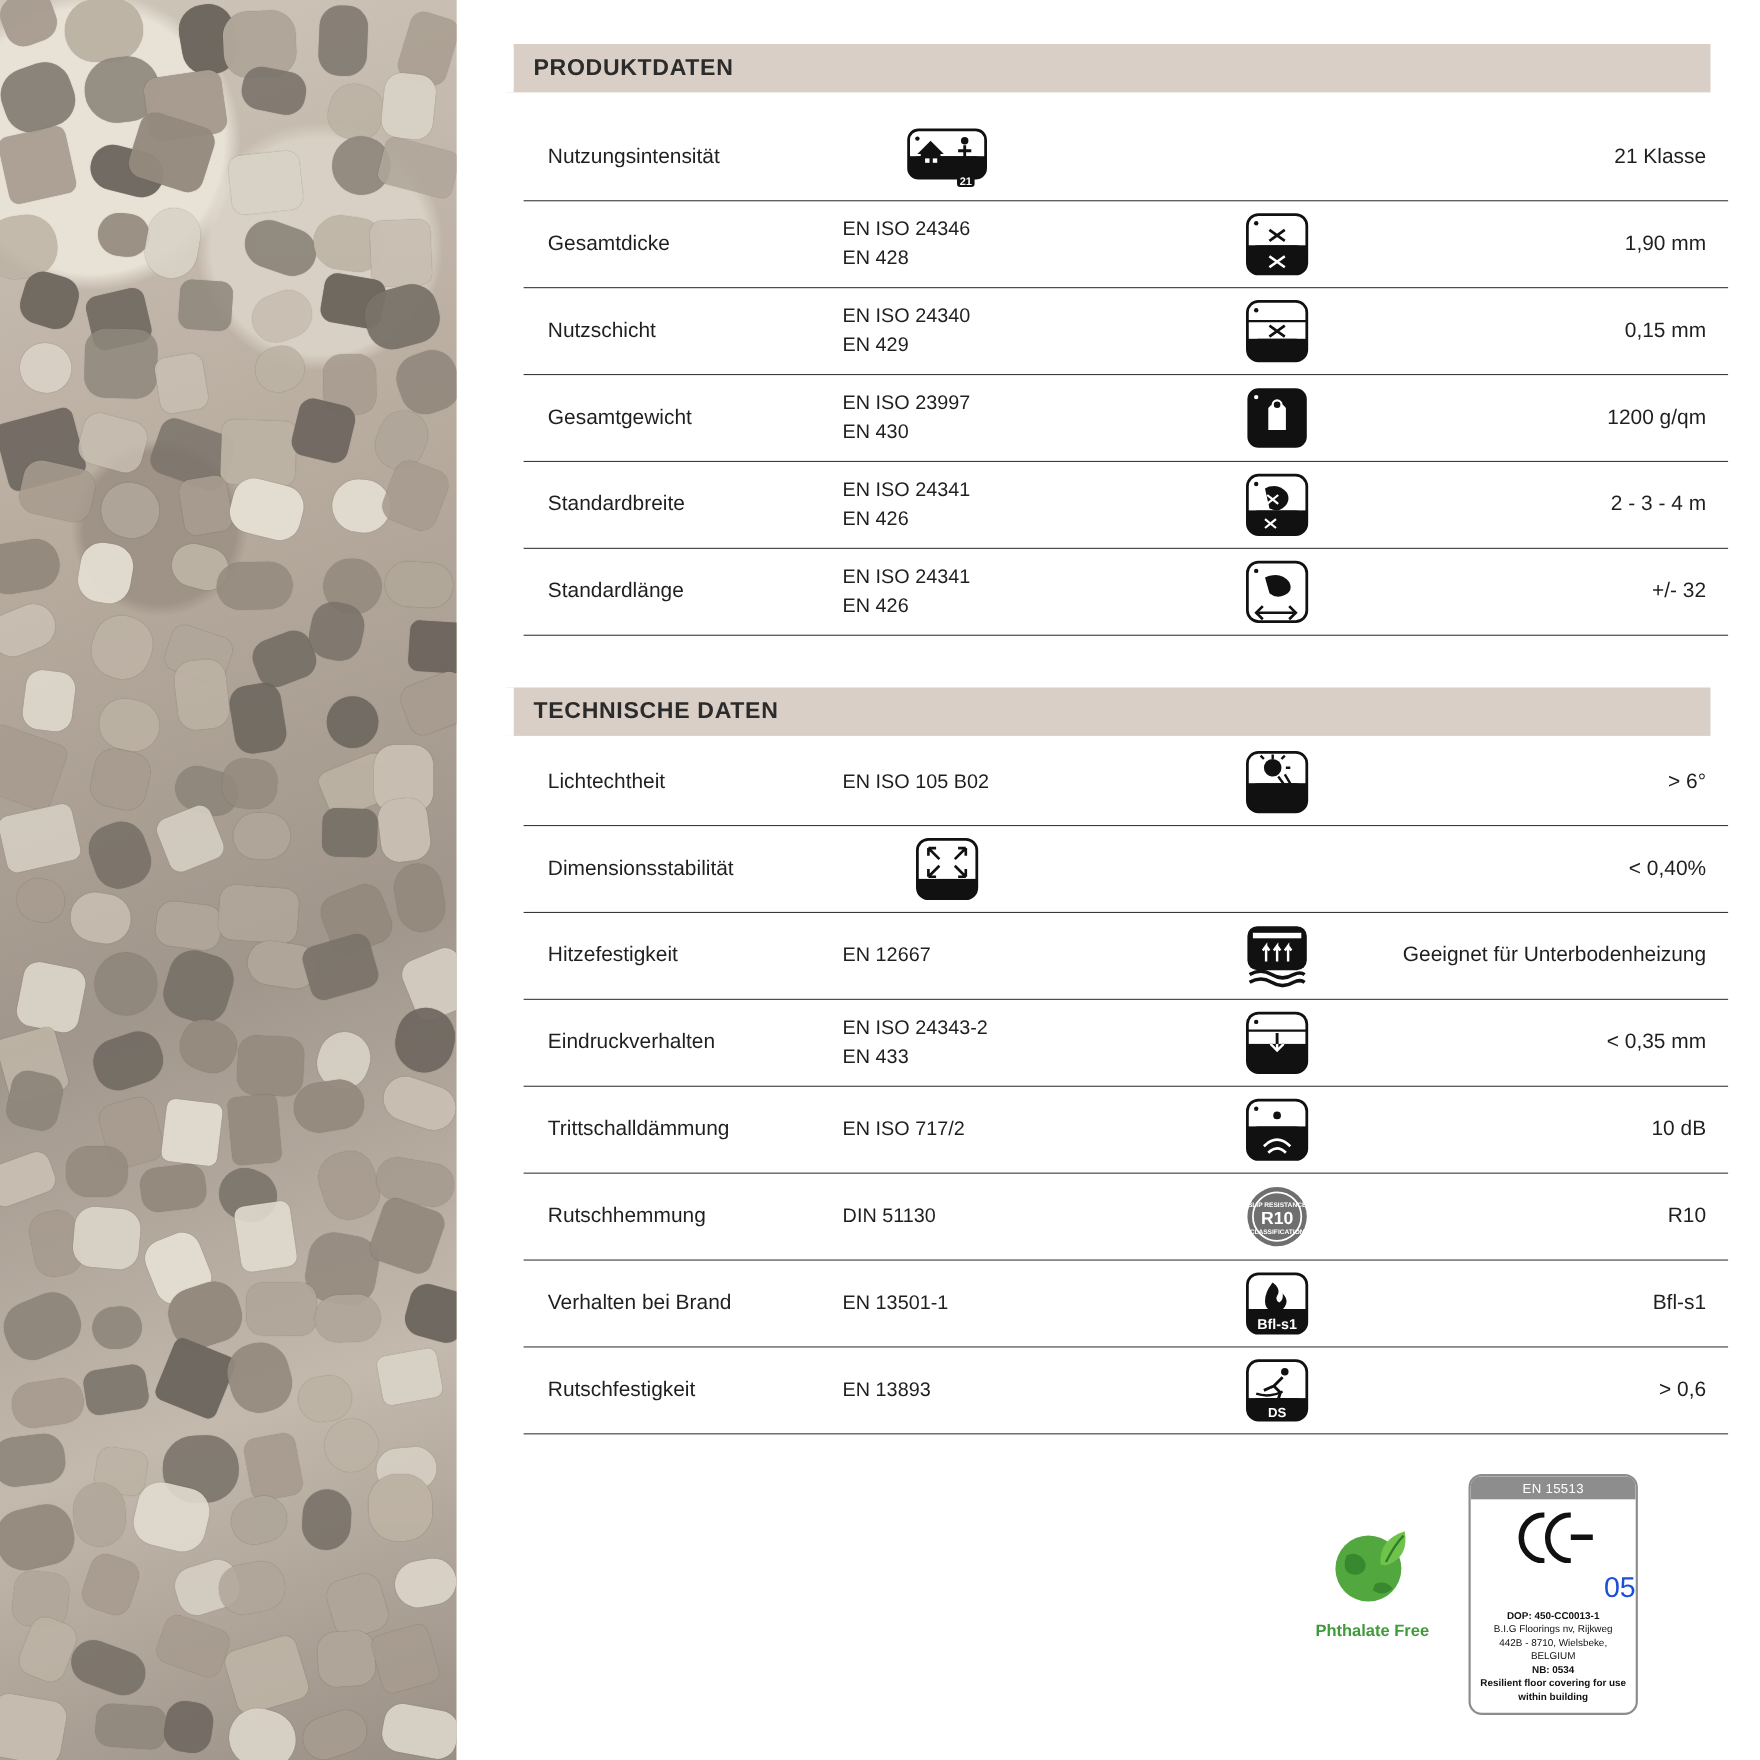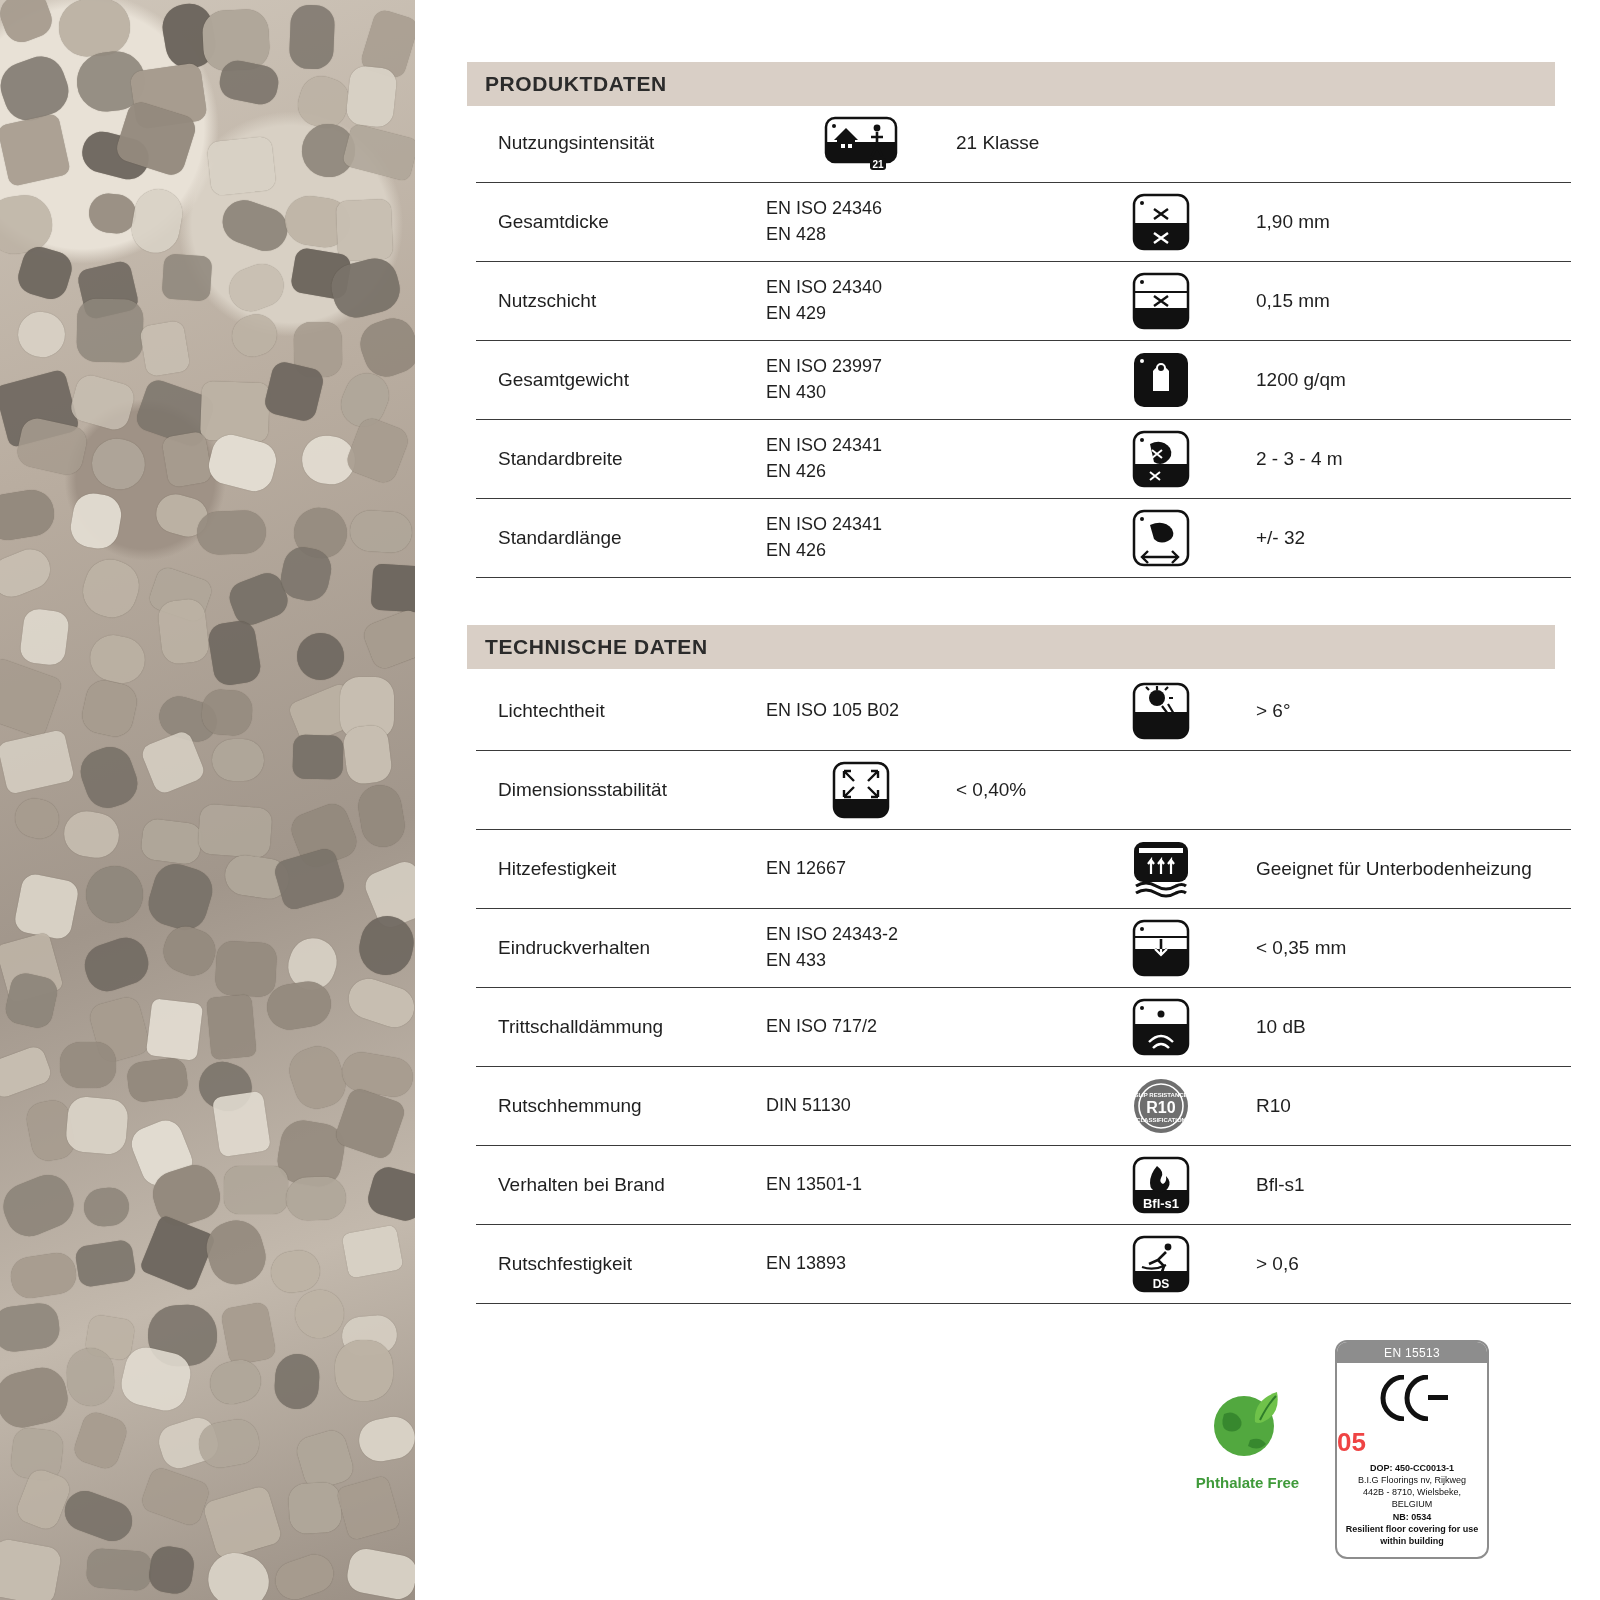--- a/index.html
+++ b/index.html
@@ -108,21 +108,21 @@
   .c-icon {
     flex: 0 0 190px;
     display: flex;
     justify-content: center;
     align-items: center;
   }
   .c-value {
     flex: 1 1 auto;
     font-size: 19px;
     color: #1f1f1f;
-    text-align: left;
+    text-align: right;
     line-height: 1.38;
     padding-right: 20px;
   }
 
   
   .icon-box {
     width: 74px;
     height: 58px;
     position: relative;
   }
@@ -173,24 +173,24 @@
     text-align: center;
     padding: 4px 0 3px 0;
     letter-spacing: .3px;
   }
   .ce-mark {
     text-align: center;
     padding-top: 12px;
   }
   .ce-mark svg { display: inline-block; }
   .ce-year {
-    text-align: left;
+    text-align: right;
     font-size: 26px;
-    font-weight: bold;
-    color: #ef4444;
+    font-weight: normal;
+    color: #1d4ed8;
     margin-top: 2px;
   }
   .ce-lines {
     text-align: center;
     font-size: 9px;
     line-height: 1.35;
     color: #111;
     padding: 4px 6px 0 6px;
     font-weight: bold;
   }
@@ -358,21 +358,21 @@
         <div class="stone" style="left:87.2px;top:1549.7px;width:63.9px;height:39.0px;background:#8f877c;transform:rotate(3.9deg);border-radius:14px;opacity:0.84;"></div>
         <div class="stone" style="left:150.0px;top:1547.2px;width:43.1px;height:45.9px;background:#6e675f;transform:rotate(8.6deg);border-radius:17px;opacity:0.87;"></div>
         <div class="stone" style="left:208.3px;top:1554.1px;width:60.5px;height:53.4px;background:#d9d2c6;transform:rotate(17.2deg);border-radius:28px;opacity:0.96;"></div>
         <div class="stone" style="left:274.5px;top:1558.3px;width:59.1px;height:38.3px;background:#a79c8f;transform:rotate(-19.0deg);border-radius:24px;opacity:0.90;"></div>
         <div class="stone" style="left:348.2px;top:1552.2px;width:68.1px;height:44.1px;background:#d9d2c6;transform:rotate(10.5deg);border-radius:17px;opacity:0.96;"></div>
       </div>
   </div>
 
   <div class="content">
 
-    <div class="section-header" style="top:62px;">
+    <div class="section-header" style="top:40px;">
       <div class="bar"></div>
       <div class="title">PRODUKTDATEN</div>
     </div>
 
     <div class="table" style="top:104px;">
 
       <div class="row first">
         <div class="c-label">Nutzungsintensität</div>
         <div class="c-icon">
           <div class="icon-box">

